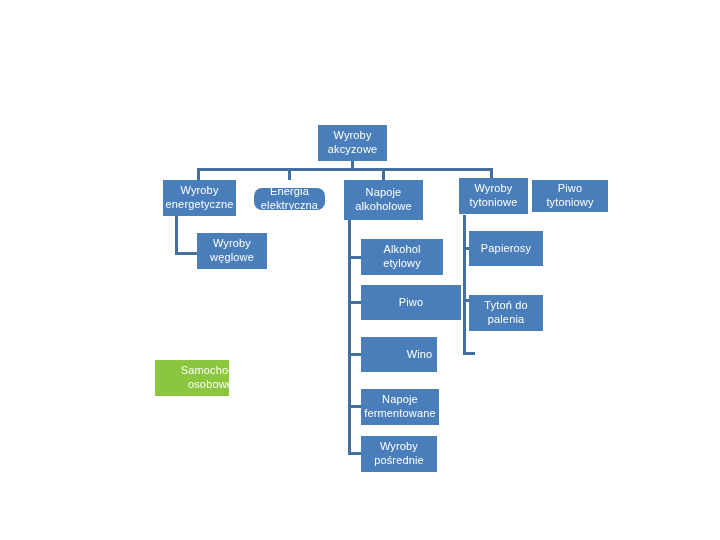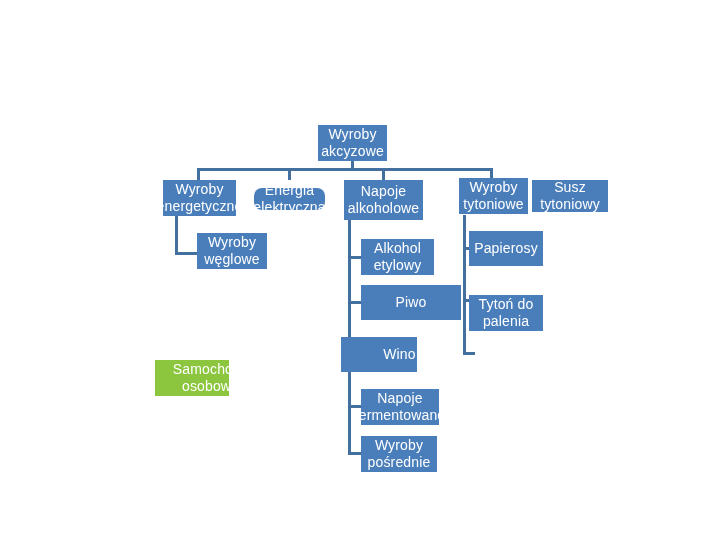--- a/index.html
+++ b/index.html
@@ -12,21 +12,21 @@
   #canvas{position:relative;width:720px;height:540px;}
 
   .node{
     position:absolute;
     box-sizing:border-box;
     display:flex;
     align-items:center;
     justify-content:center;
     text-align:center;
     color:#ffffff;
-    font-size:14px;
+    font-size:11px;
     line-height:1.25;
     letter-spacing:.15px;
     padding:2px 3px;
     white-space:pre-line;
     background:#4a7ebb;
   }
   .node.green{background:#8cc63e;}
 
   .conn{position:absolute;background:#44709f;}
   .conn.h{height:2px;}
@@ -68,30 +68,30 @@
 
   <div class="node" style="left:254px;top:188px;width:71px;height:22px;border-radius:8px;">Energia
 elektryczna</div>
 
   <div class="node" style="left:344px;top:180px;width:79px;height:40px;">Napoje
 alkoholowe</div>
 
   <div class="node" style="left:459px;top:178px;width:69px;height:36px;">Wyroby
 tytoniowe</div>
 
-  <div class="node" style="left:532px;top:180px;width:76px;height:32px;">Susz tytoniowy</div>
+  <div class="node" style="left:532px;top:180px;width:76px;height:32px;">Piwo tytoniowy</div>
 
   <div class="node" style="left:197px;top:233px;width:70px;height:36px;">Wyroby
 węglowe</div>
 
-  <div class="node" style="left:361px;top:239px;width:73px;height:36px;">Alkohol etylowy</div>
+  <div class="node" style="left:361px;top:239px;width:82px;height:36px;">Alkohol etylowy</div>
 
   <div class="node" style="left:361px;top:285px;width:100px;height:35px;">Piwo</div>
 
-  <div class="node" style="left:341px;top:337px;width:76px;height:35px;padding-left:44px;">Wino</div>
+  <div class="node" style="left:361px;top:337px;width:76px;height:35px;padding-left:44px;">Wino</div>
 
   <div class="node" style="left:361px;top:389px;width:78px;height:36px;">Napoje
 fermentowane</div>
 
   <div class="node" style="left:361px;top:436px;width:76px;height:36px;">Wyroby
 pośrednie</div>
 
   <div class="node" style="left:469px;top:231px;width:74px;height:35px;">Papierosy</div>
 
   <div class="node" style="left:469px;top:283px;width:74px;height:36px;margin-top:12px;">Tytoń do

